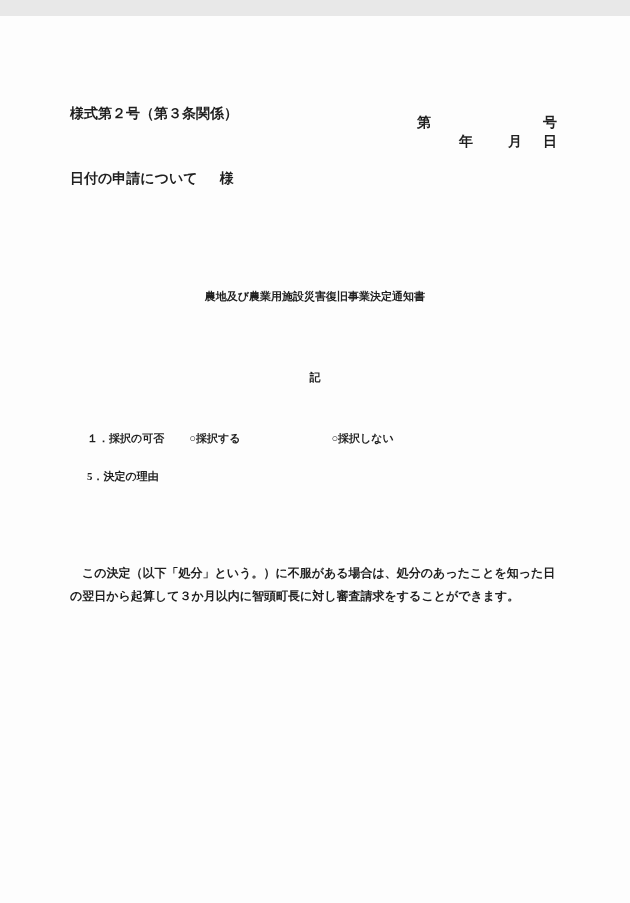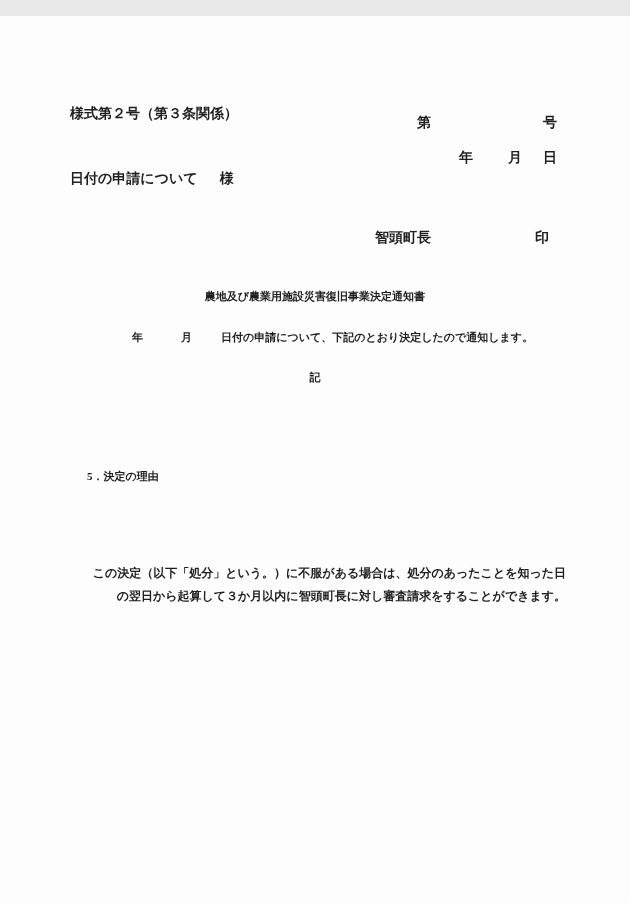--- a/index.html
+++ b/index.html
@@ -33,52 +33,49 @@
     text-align: center;
   }
   .footer-para {
     position: absolute;
     left: 70px;
     top: 546px;
     width: 496px;
     font-size: 12px;
     line-height: 23px;
     white-space: normal;
-    text-align: right;
+    text-align: left;
   }
 </style>
 </head>
 <body>
 
 <div class="page">
 
   <div class="line fs14" style="left:70px; top:91px;">様式第２号（第３条関係）</div>
 
   <div class="line fs14" style="left:417px; top:100px;">
     <span>第</span><span class="gap" style="width:112px;"></span><span>号</span>
   </div>
 
-  <div class="line fs14" style="left:459px; top:135px;">
+  <div class="line fs14" style="left:459px; top:119px;">
     <span>年</span><span class="gap" style="width:35px;"></span><span>月</span><span class="gap" style="width:21px;"></span><span>日</span>
   </div>
 
   <div class="line fs14" style="left:70px; top:156px;">
     <span>日付の申請について</span><span class="gap" style="width:22px;"></span><span>様</span>
   </div>
 
-  <div class="line fs14" style="left:375px; top:215px;">
-    <span>智頭町長</span><span class="gap" style="width:104px;"></span><span>印</span>
-  </div>
 
   <div class="line fs12 centered" style="top:275px;">農地及び農業用施設災害復旧事業決定通知書</div>
 
-  <div class="line fs12" style="left:132px; top:316px;">
-    <span>年</span><span class="gap" style="width:38px;"></span><span>月</span><span class="gap" style="width:29px;"></span><span>日付の申請について、下記のとおり決定したので通知します。</span>
-  </div>
 
   <div class="line fs12 centered" style="top:356px;">記</div>
 
+  <div class="line fs12" style="left:87px; top:417px;">
+    <span>１．採択の可否</span><span class="gap" style="width:25px;"></span><span>○採択する</span><span class="gap" style="width:91px;"></span><span>○採択しない</span>
+  </div>
 
   <div class="line fs12" style="left:87px; top:455px;">5．決定の理由</div>
 
   <div class="footer-para">　この決定（以下「処分」という。）に不服がある場合は、処分のあったことを知った日の翌日から起算して３か月以内に智頭町長に対し審査請求をすることができます。</div>
 
 </div>
 
 </body></html>

